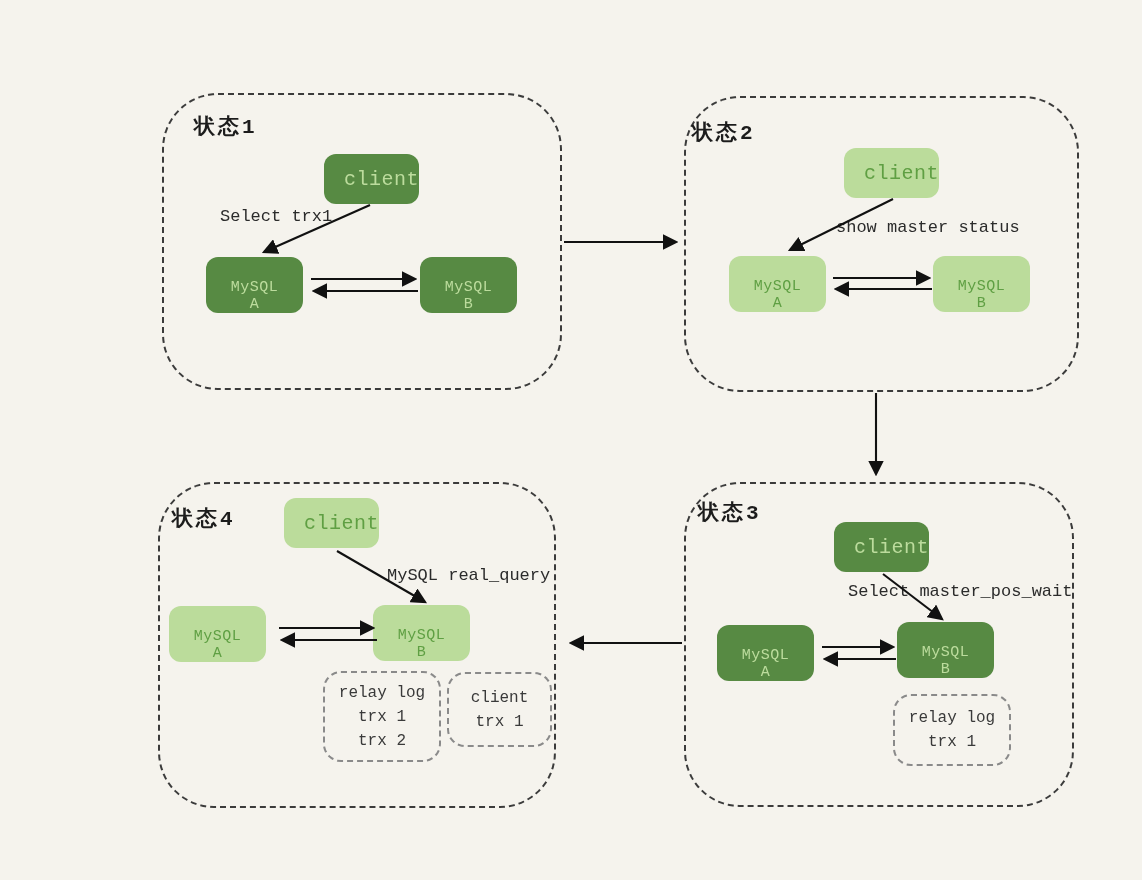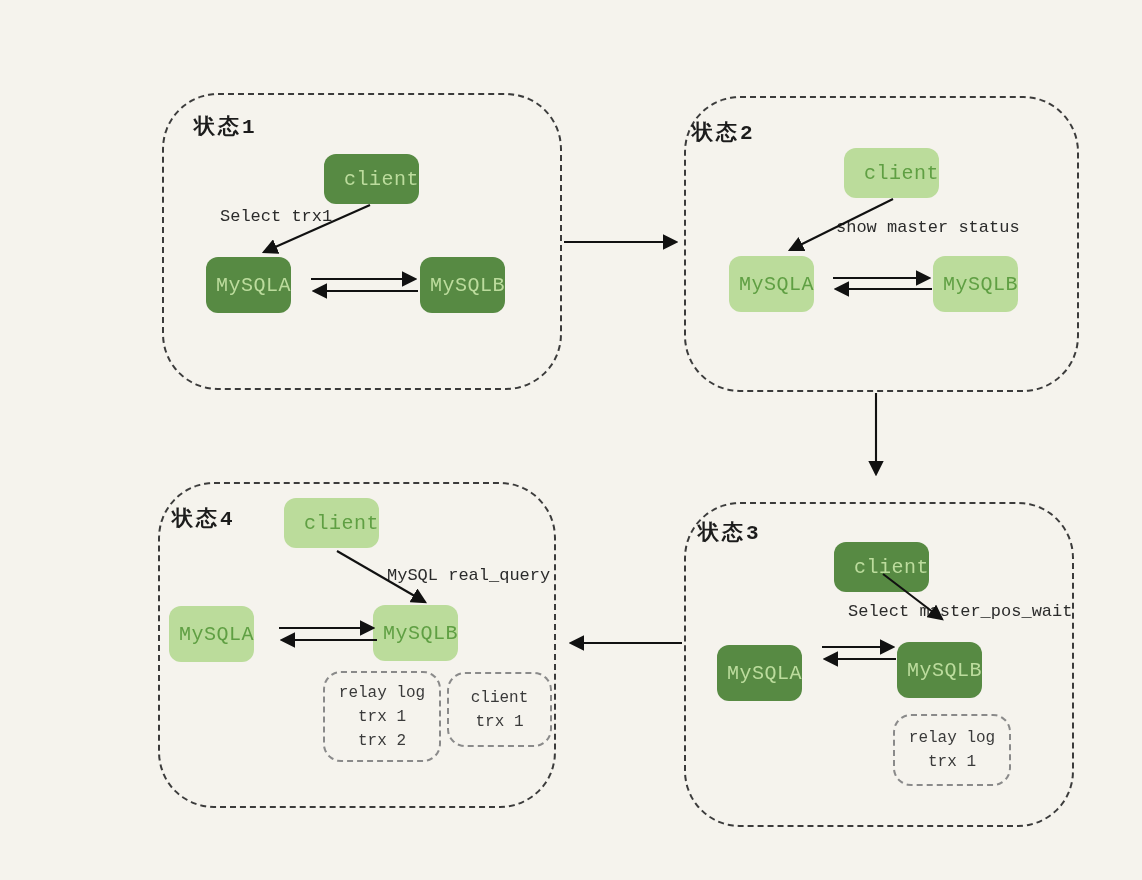--- a/index.html
+++ b/index.html
@@ -17,32 +17,32 @@
   html,body{background:var(--background)}
   .canvas{
     position:relative;width:1142px;height:880px;overflow:hidden;
     background:var(--background);
     font-family:Liberation Mono, monospace;
     margin-left:27px;
   }
   .panel{position:absolute;border:2.5px dashed var(--panel-border);border-radius:56px}
   .s1{left:135px;top:93px;width:400px;height:297px}
   .s2{left:657px;top:96px;width:395px;height:296px}
-  .s3{left:657px;top:502px;width:390px;height:325px}
+  .s3{left:657px;top:482px;width:390px;height:325px}
   .s4{left:131px;top:482px;width:398px;height:326px}
   .state-label{
     position:absolute;font-size:21px;font-weight:bold;color:#1c1c1c;
     letter-spacing:3px;white-space:nowrap
   }
   .node{
     position:absolute;display:flex;align-items:center;justify-content:flex-end;
     border-radius:12px;text-align:center;letter-spacing:.5px
   }
   .client{width:95px;height:50px;font-size:20px}
-  .mysql{width:85px;height:56px;flex-direction:row;font-size:20px;line-height:1.15}
+  .mysql{width:97px;height:56px;flex-direction:column;font-size:15px;line-height:1.15}
   .dark{background:var(--dark-green);color:var(--dark-green-text)}
   .light{background:var(--light-green);color:var(--light-green-text)}
   .cmd{position:absolute;font-size:17px;color:var(--text);white-space:nowrap}
   .logbox{
     position:absolute;border:2px dashed var(--log-border);border-radius:18px;
     display:flex;flex-direction:column;align-items:center;justify-content:center;
     font-size:16px;color:#3a3a3a;line-height:1.5;text-align:left
   }
   svg.arrows{position:absolute;left:0;top:0;width:1142px;height:880px;pointer-events:none;z-index:5}
   svg.arrows line{stroke:var(--arrow);stroke-width:2.1;fill:none}

